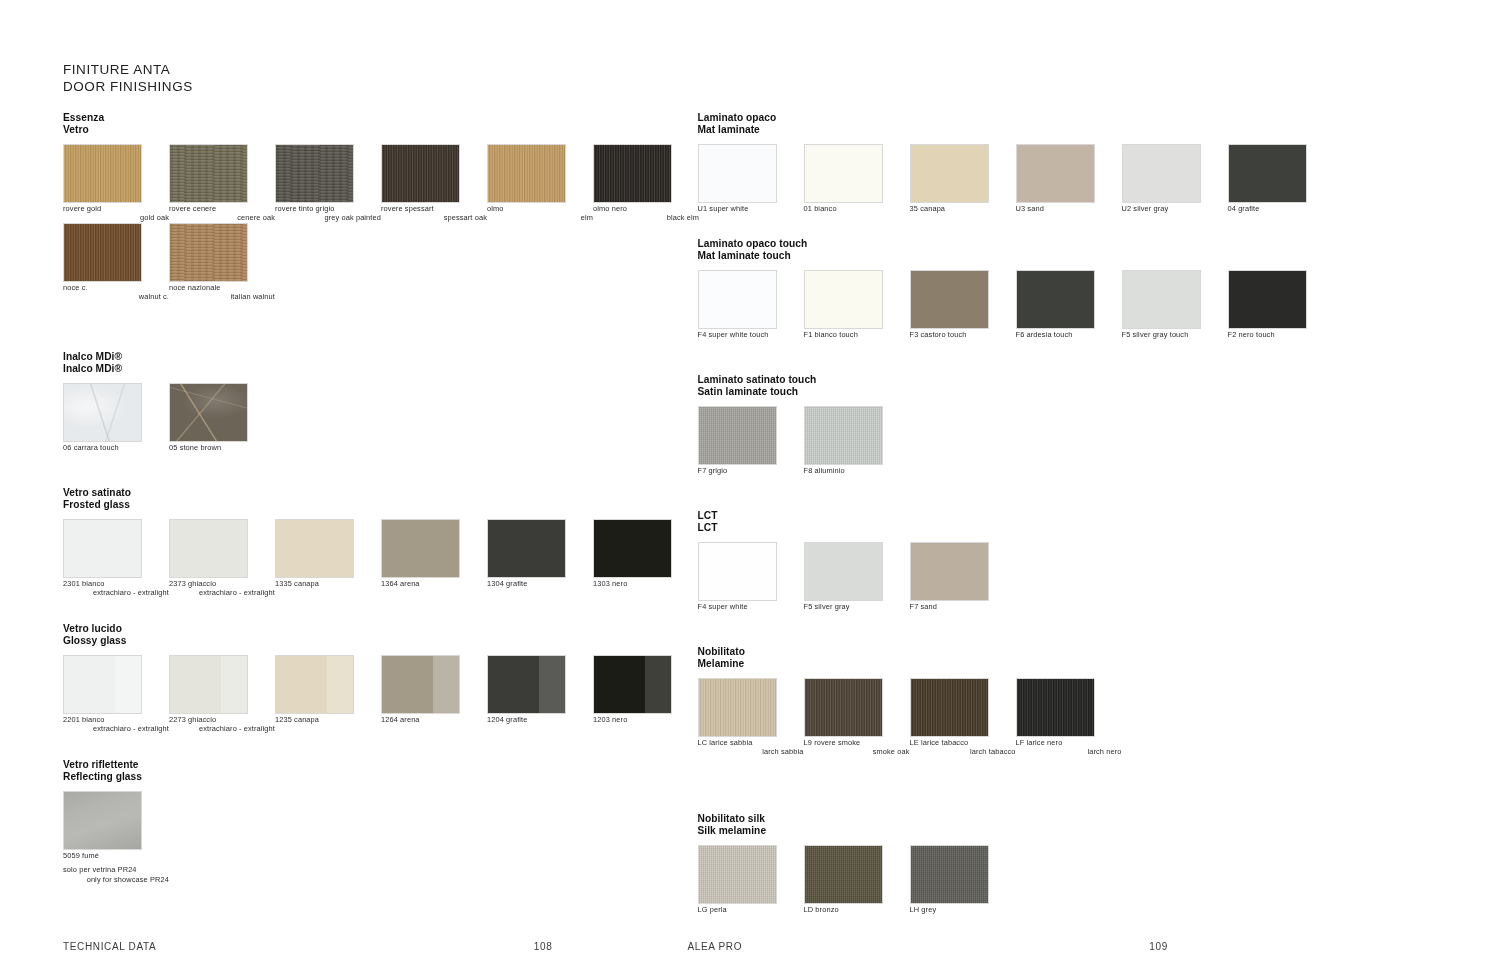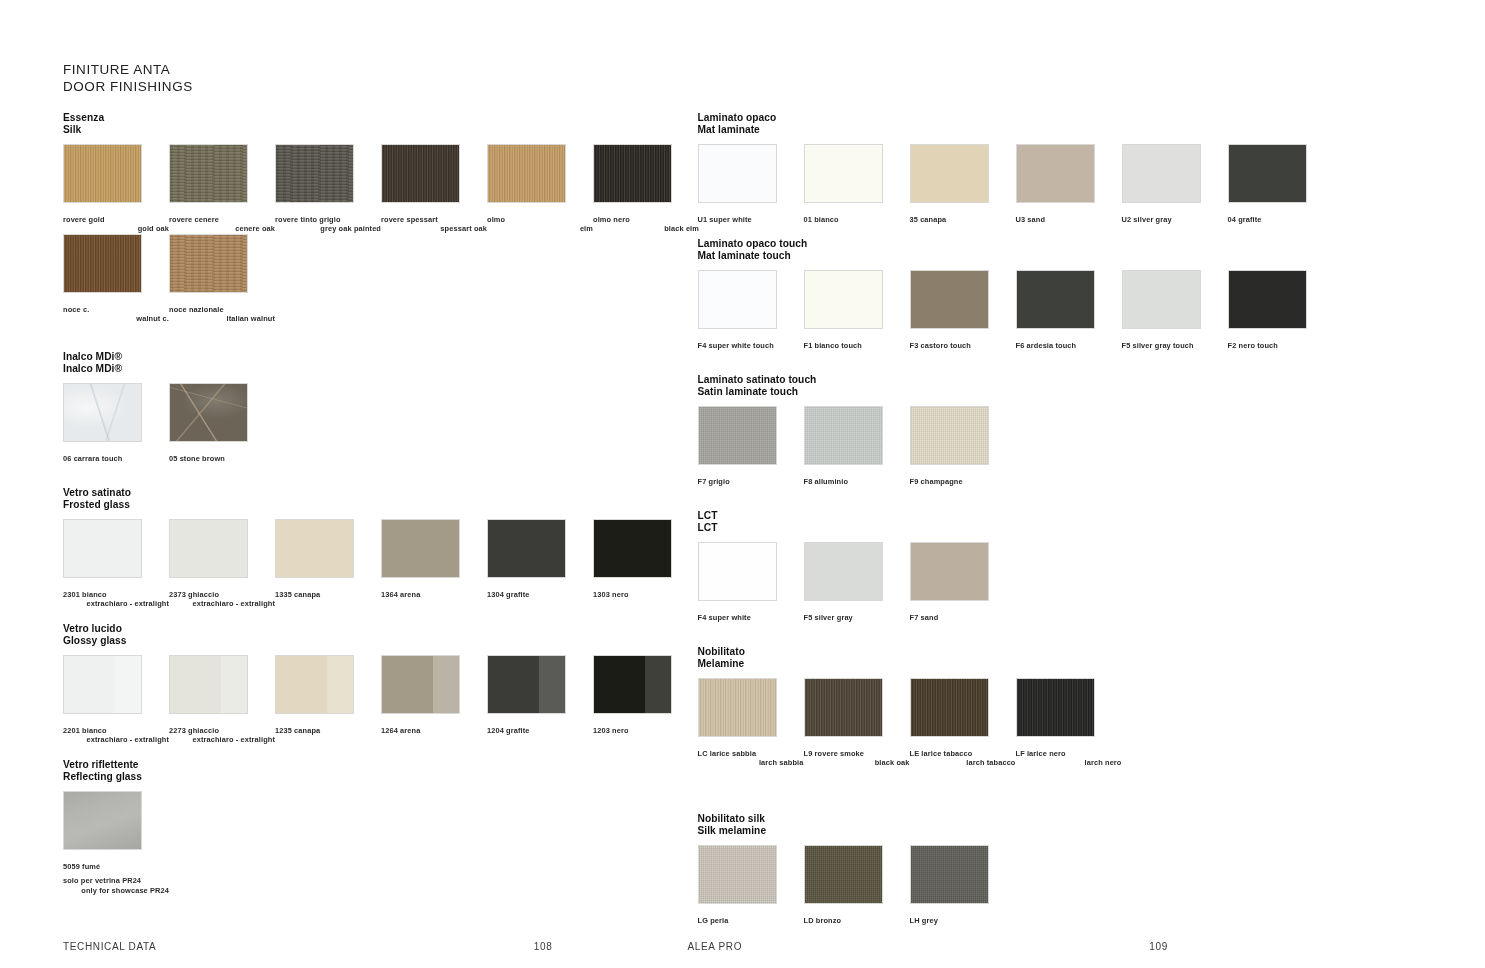--- a/index.html
+++ b/index.html
@@ -33,23 +33,23 @@
   .swatch-row { display: flex; }
   .swatch-cell { width: 106px; flex: 0 0 106px; }
 
   .swatch {
     width: 79px; height: 59px;
     border: 0.6px solid #d8d8d6;
     background-color: #ccc;
   }
 
   .caption {
-    margin-top: 12px;
+    margin-top: 1px;
     font-size: 7.4px; line-height: 9.2px;
-    letter-spacing: 0.12px; color: #2a2a2a; font-weight: bold;
+    letter-spacing: 0.12px; color: #2a2a2a;
   }
   .caption .l2, .caption .l3 { display: block; text-align: right; }
   .caption .sub { display:block; margin-top: 5px; }
 
   
   .footer {
     position: absolute; left: 63px; right: 63px; bottom: 16px;
     display: flex; justify-content: space-between; align-items: baseline;
     font-size: 10px; letter-spacing: 0.65px; color: #3a3a3a;
   }
@@ -114,21 +114,21 @@
 
 <div class="spread">
 
   <div class="page page-left">
     <div class="doc-title">
       <span>FINITURE ANTA</span>
       <span class="l2">DOOR FINISHINGS</span>
     </div>
     <div id="left-groups">
         <div class="group" style="left: 63px; top: 112px;">
-          <div class="group-title"><span>Essenza</span><span class="l2">Silk</span></div>
+          <div class="group-title"><span>Essenza</span><span class="l2">Vetro</span></div>
           <div class="swatch-row">
             <div class="swatch-cell">
               <div class="swatch tex" style="background-color: rgb(192, 155, 94);"></div>
               <div class="caption"><span>rovere gold</span><span class="l2">gold oak</span></div>
             </div>
             <div class="swatch-cell">
               <div class="swatch tex horiz" style="background-color: rgb(111, 106, 83);"></div>
               <div class="caption"><span>rovere cenere</span><span class="l2">cenere oak</span></div>
             </div>
             <div class="swatch-cell">
@@ -310,24 +310,20 @@
           <div class="group-title"><span>Laminato satinato touch</span><span class="l2">Satin laminate touch</span></div>
           <div class="swatch-row">
             <div class="swatch-cell">
               <div class="swatch tex fabric" style="background-color: rgb(168, 166, 160);"></div>
               <div class="caption"><span>F7 grigio</span></div>
             </div>
             <div class="swatch-cell">
               <div class="swatch tex fabric" style="background-color: rgb(204, 208, 205);"></div>
               <div class="caption"><span>F8 alluminio</span></div>
             </div>
-            <div class="swatch-cell">
-              <div class="swatch tex fabric" style="background-color: rgb(230, 221, 201);"></div>
-              <div class="caption"><span>F9 champagne</span></div>
-            </div>
           </div>
         </div>
         <div class="group" style="left: 82px; top: 510px;">
           <div class="group-title"><span>LCT</span><span class="l2">LCT</span></div>
           <div class="swatch-row">
             <div class="swatch-cell">
               <div class="swatch " style="background-color: rgb(254, 254, 254);"></div>
               <div class="caption"><span>F4 super white</span></div>
             </div>
             <div class="swatch-cell">
@@ -342,21 +338,21 @@
         </div>
         <div class="group" style="left: 82px; top: 646px;">
           <div class="group-title"><span>Nobilitato</span><span class="l2">Melamine</span></div>
           <div class="swatch-row">
             <div class="swatch-cell">
               <div class="swatch tex" style="background-color: rgb(205, 191, 164);"></div>
               <div class="caption"><span>LC larice sabbia</span><span class="l2">larch sabbia</span></div>
             </div>
             <div class="swatch-cell">
               <div class="swatch tex" style="background-color: rgb(78, 67, 54);"></div>
-              <div class="caption"><span>L9 rovere smoke</span><span class="l2">black oak</span></div>
+              <div class="caption"><span>L9 rovere smoke</span><span class="l2">smoke oak</span></div>
             </div>
             <div class="swatch-cell">
               <div class="swatch tex" style="background-color: rgb(71, 58, 41);"></div>
               <div class="caption"><span>LE larice tabacco</span><span class="l2">larch tabacco</span></div>
             </div>
             <div class="swatch-cell">
               <div class="swatch tex" style="background-color: rgb(35, 35, 33);"></div>
               <div class="caption"><span>LF larice nero</span><span class="l2">larch nero</span></div>
             </div>
           </div>

